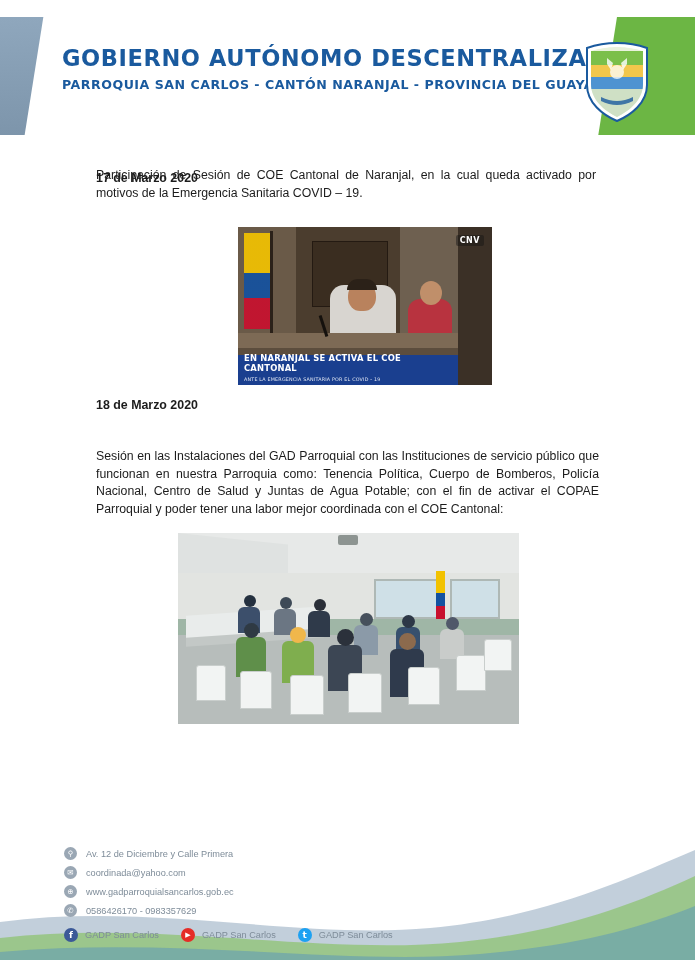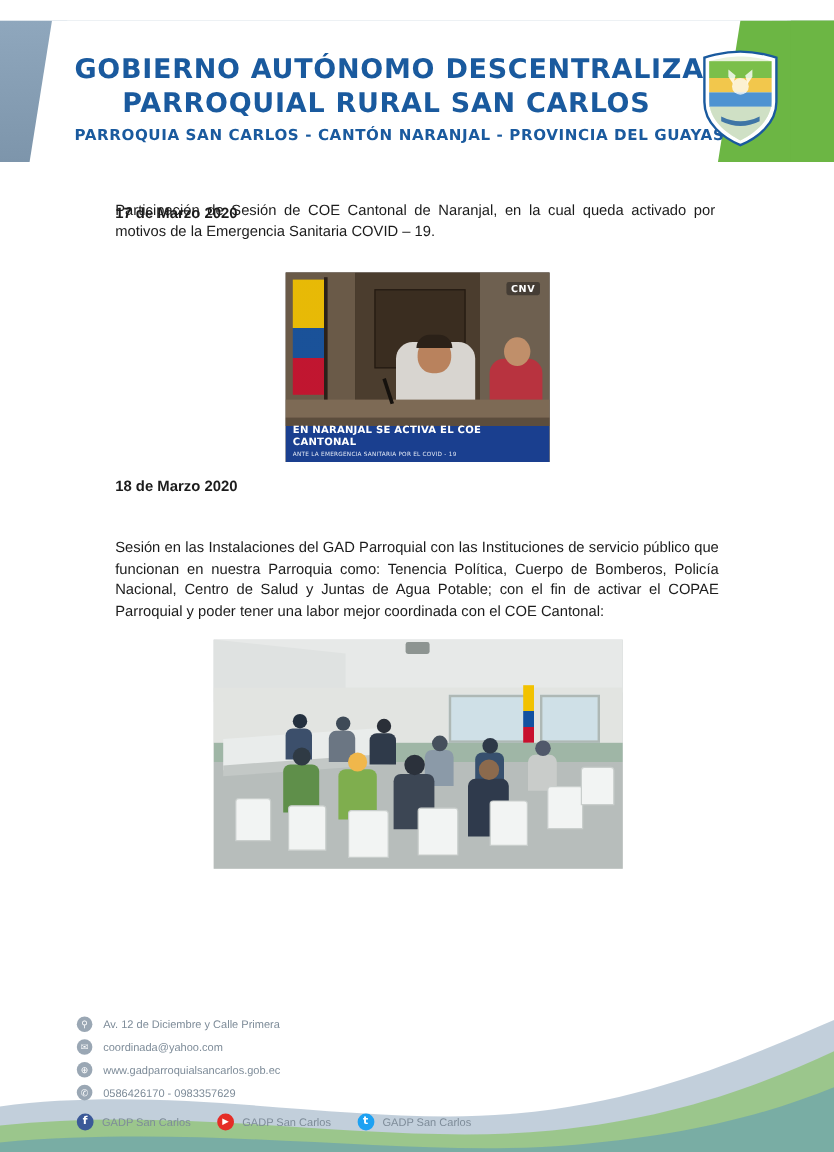--- a/index.html
+++ b/index.html
@@ -113,21 +113,21 @@
     line-height: 17.5px;
     color: #1c1c1c;
     text-align: justify;
     font-family: "Liberation Sans", sans-serif;
   }
 
   
   .photo1 {
     position: absolute;
     top: 227px; left: 238px;
-    width: 220px; height: 158px;
+    width: 254px; height: 158px;
     overflow: hidden;
     background: #3b3026;
     border: 0;
   }
   .p1-wallL { position:absolute; top:0; left:0; width:58px; height:128px; background:#6a5a48; }
   .p1-wallM { position:absolute; top:0; left:58px; width:104px; height:128px; background:#4b3d2e; }
   .p1-wallR { position:absolute; top:0; left:162px; width:58px; height:128px; background:#6e6050; }
   .p1-panel { position:absolute; top:14px; left:74px; width:76px; height:66px; background:#3a2d20; border:1px solid #241a12; }
   .p1-flag   { position:absolute; top:6px; left:6px; width:26px; height:96px;
                background: linear-gradient(180deg,#f2c200 0%, #f2c200 42%, #1351a0 42%, #1351a0 68%, #c8102e 68%, #c8102e 100%); opacity:.92; }
@@ -232,21 +232,20 @@
 
   <div class="header">
     <div class="header-bg-left"></div>
     <div class="header-white"></div>
     <div class="header-white2"></div>
     <div class="header-green"></div>
     <div class="header-green2"></div>
 
     <div class="header-text">
       <div class="h-line1">GOBIERNO AUTÓNOMO DESCENTRALIZADO</div>
-      <div class="h-line2">PARROQUIAL RURAL SAN CARLOS</div>
       <div class="h-line3">PARROQUIA SAN CARLOS - CANTÓN NARANJAL -  PROVINCIA DEL GUAYAS</div>
     </div>
 
     <svg class="crest" viewBox="0 0 72 82">
       <path d="M36 2 C52 2 66 7 66 7 L66 44 C66 62 50 74 36 80 C22 74 6 62 6 44 L6 7 C6 7 20 2 36 2 Z" fill="#ffffff" stroke="#1a5a9e" stroke-width="2"></path>
       <path d="M36 6 C50 6 62 10 62 10 L62 43 C62 59 48 70 36 76 C24 70 10 59 10 43 L10 10 C10 10 22 6 36 6 Z" fill="#e9f2dc"></path>
       <rect x="10" y="10" width="52" height="14" fill="#7bbf4a"></rect>
       <rect x="10" y="24" width="52" height="12" fill="#f2c74c"></rect>
       <rect x="10" y="36" width="52" height="12" fill="#4e93d1"></rect>
       <path d="M10 48 L62 48 L62 43 C62 59 48 70 36 76 C24 70 10 59 10 43 Z" fill="#cfe0c5"></path>

